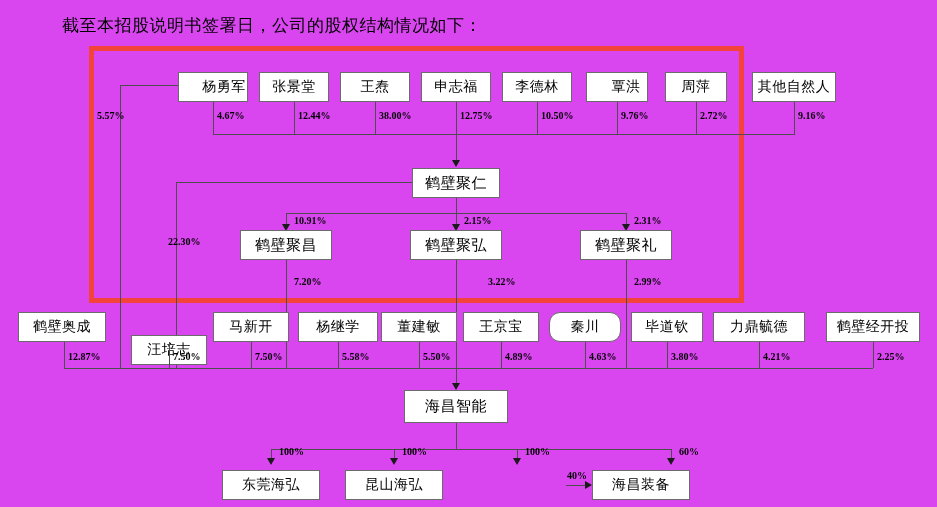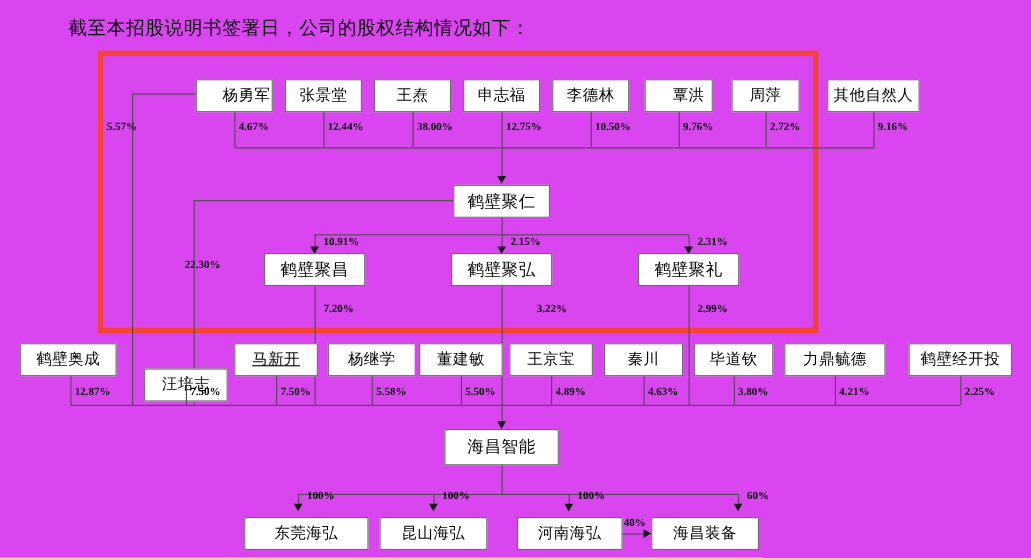--- a/index.html
+++ b/index.html
@@ -157,25 +157,25 @@
   <div class="vline" style="left:286px;top:260px;height:108px;"></div>
   <div class="vline" style="left:456px;top:260px;height:108px;"></div>
   <div class="vline" style="left:626px;top:260px;height:108px;"></div>
 
   <div class="pct" style="left:294px;top:276px;">7.20%</div>
   <div class="pct" style="left:464px;top:276px;margin-left:24px;">3.22%</div>
   <div class="pct" style="left:634px;top:276px;">2.99%</div>
 
   <div class="box h30" style="left:18px;top:312px;width:88px;">鹤壁奥成</div>
   <div class="box h30" style="left:131px;top:312px;width:76px;margin-top:23px;">汪培志</div>
-  <div class="box h30" style="left:213px;top:312px;width:76px;text-decoration:underline;">马新开</div>
+  <div class="box h30" style="left:213px;top:312px;width:76px;">马新开</div>
   <div class="box h30" style="left:298px;top:312px;width:80px;">杨继学</div>
   <div class="box h30" style="left:381px;top:312px;width:76px;">董建敏</div>
   <div class="box h30" style="left:463px;top:312px;width:76px;">王京宝</div>
-  <div class="box h30" style="left:549px;top:312px;width:72px;">秦川</div>
+  <div class="box h30" style="left:549px;top:312px;width:72px;border-radius:11px;">秦川</div>
   <div class="box h30" style="left:631px;top:312px;width:72px;">毕道钦</div>
   <div class="box h30" style="left:713px;top:312px;width:92px;">力鼎毓德</div>
   <div class="box h30" style="left:826px;top:312px;width:94px;">鹤壁经开投</div>
 
   <div class="vline" style="left:64px;top:342px;height:26px;"></div>
   <div class="vline" style="left:169px;top:342px;height:26px;"></div>
   <div class="vline" style="left:251px;top:342px;height:26px;"></div>
   <div class="vline" style="left:338px;top:342px;height:26px;"></div>
   <div class="vline" style="left:419px;top:342px;height:26px;"></div>
   <div class="vline" style="left:501px;top:342px;height:26px;"></div>
@@ -211,22 +211,21 @@
   <div class="vline" style="left:517px;top:449px;height:11px;"></div>
   <div class="arrow-down" style="left:513px;top:458px;"></div>
   <div class="vline" style="left:671px;top:449px;height:11px;"></div>
   <div class="arrow-down" style="left:667px;top:458px;"></div>
 
   <div class="pct" style="left:279px;top:446px;">100%</div>
   <div class="pct" style="left:402px;top:446px;">100%</div>
   <div class="pct" style="left:525px;top:446px;">100%</div>
   <div class="pct" style="left:679px;top:446px;">60%</div>
 
-  <div class="box h30" style="left:222px;top:470px;width:113px;">东莞海弘</div>
+  <div class="box h30" style="left:222px;top:470px;width:98px;">东莞海弘</div>
   <div class="box h30" style="left:345px;top:470px;width:98px;">昆山海弘</div>
-  <div class="box h30" style="left:470px;top:470px;width:96px;">河南海弘</div>
   <div class="box h30" style="left:592px;top:470px;width:98px;">海昌装备</div>
 
   <div class="hline" style="left:566px;top:485px;width:20px;"></div>
   <div class="arrow-right" style="left:585px;top:481px;"></div>
   <div class="pct" style="left:567px;top:470px;">40%</div>
 
 </div>
 
 </body></html>

